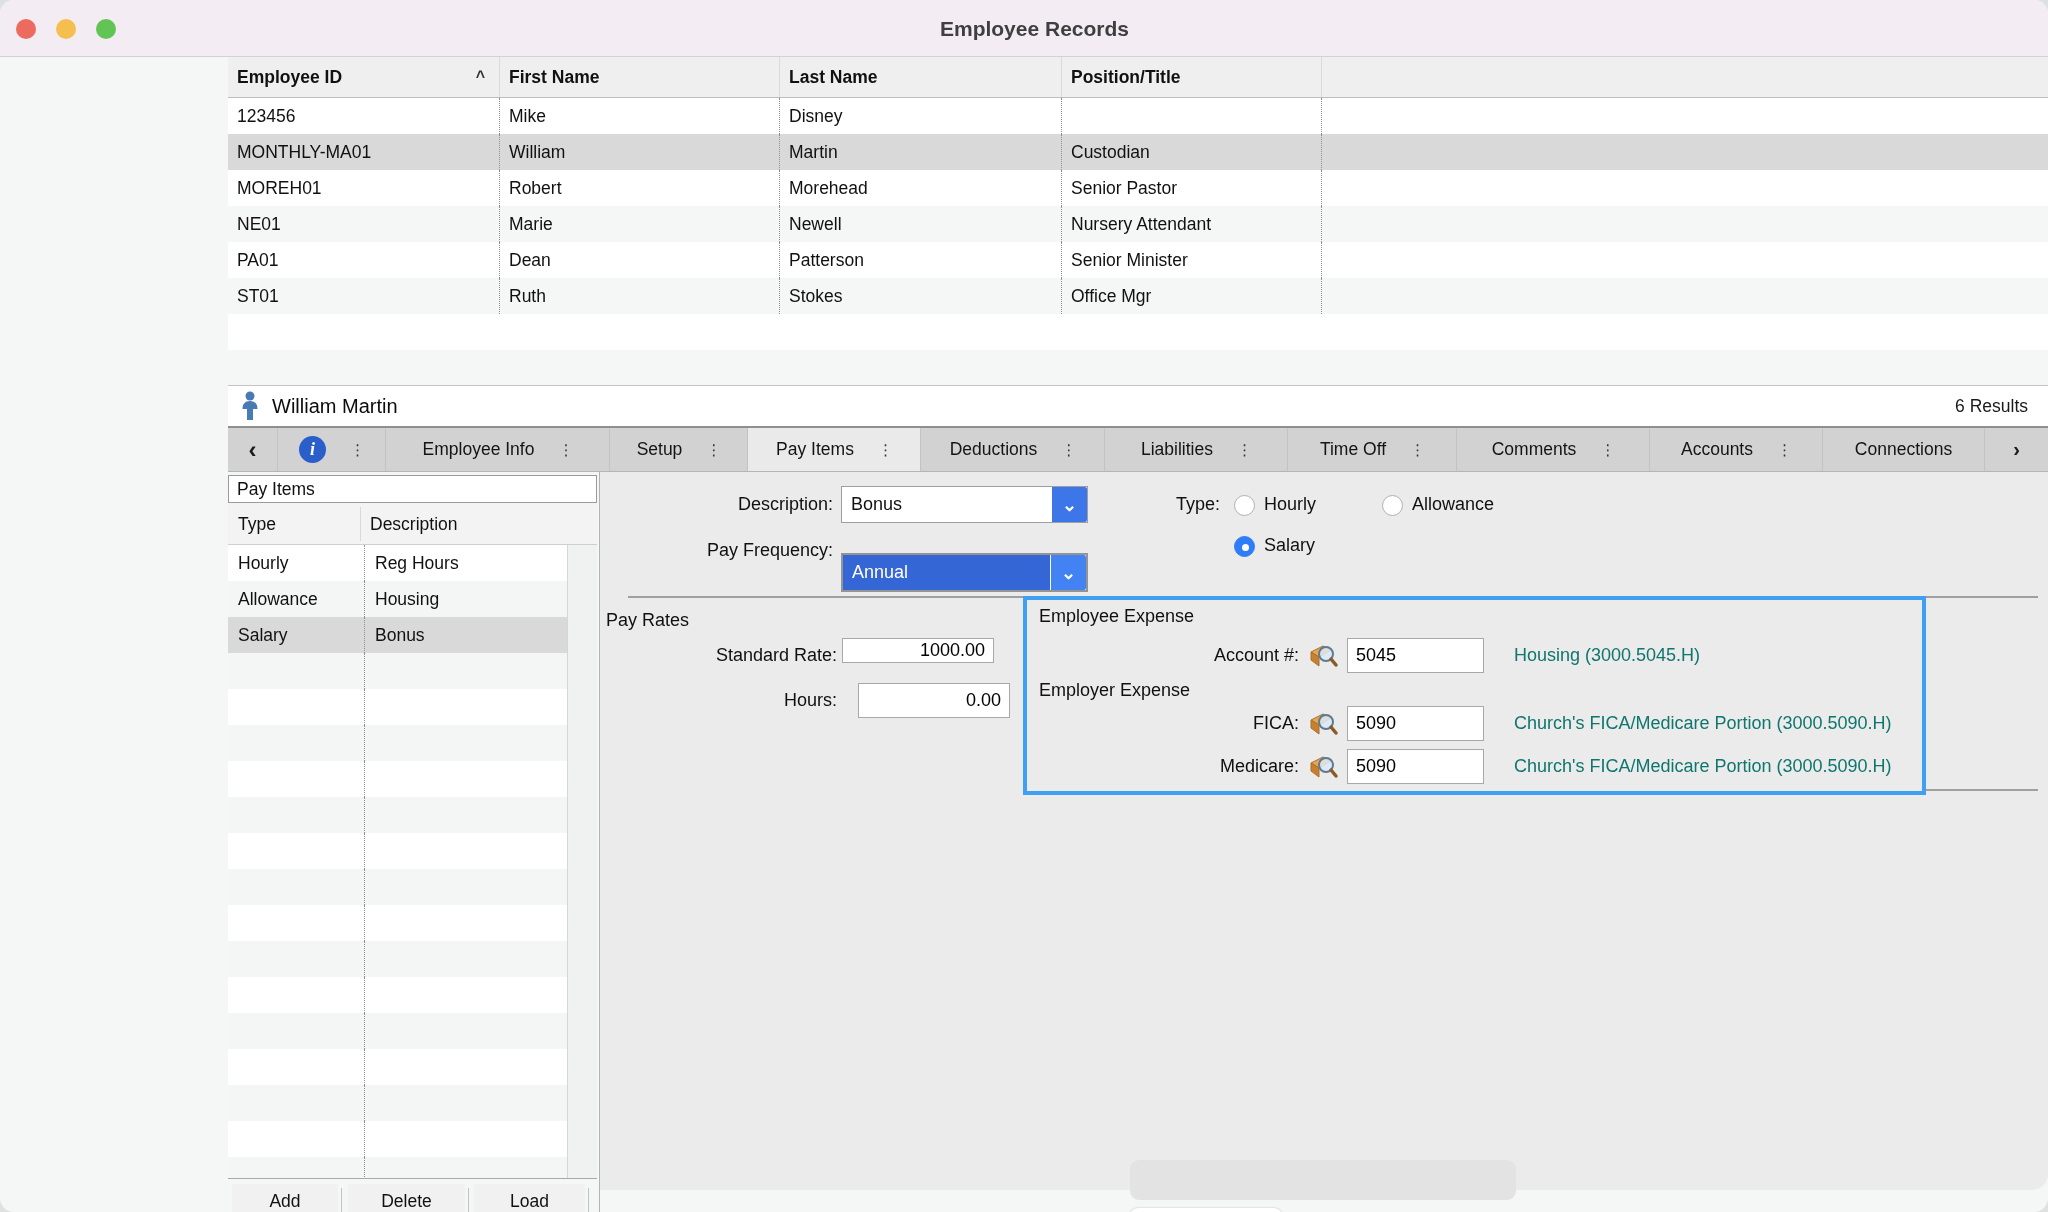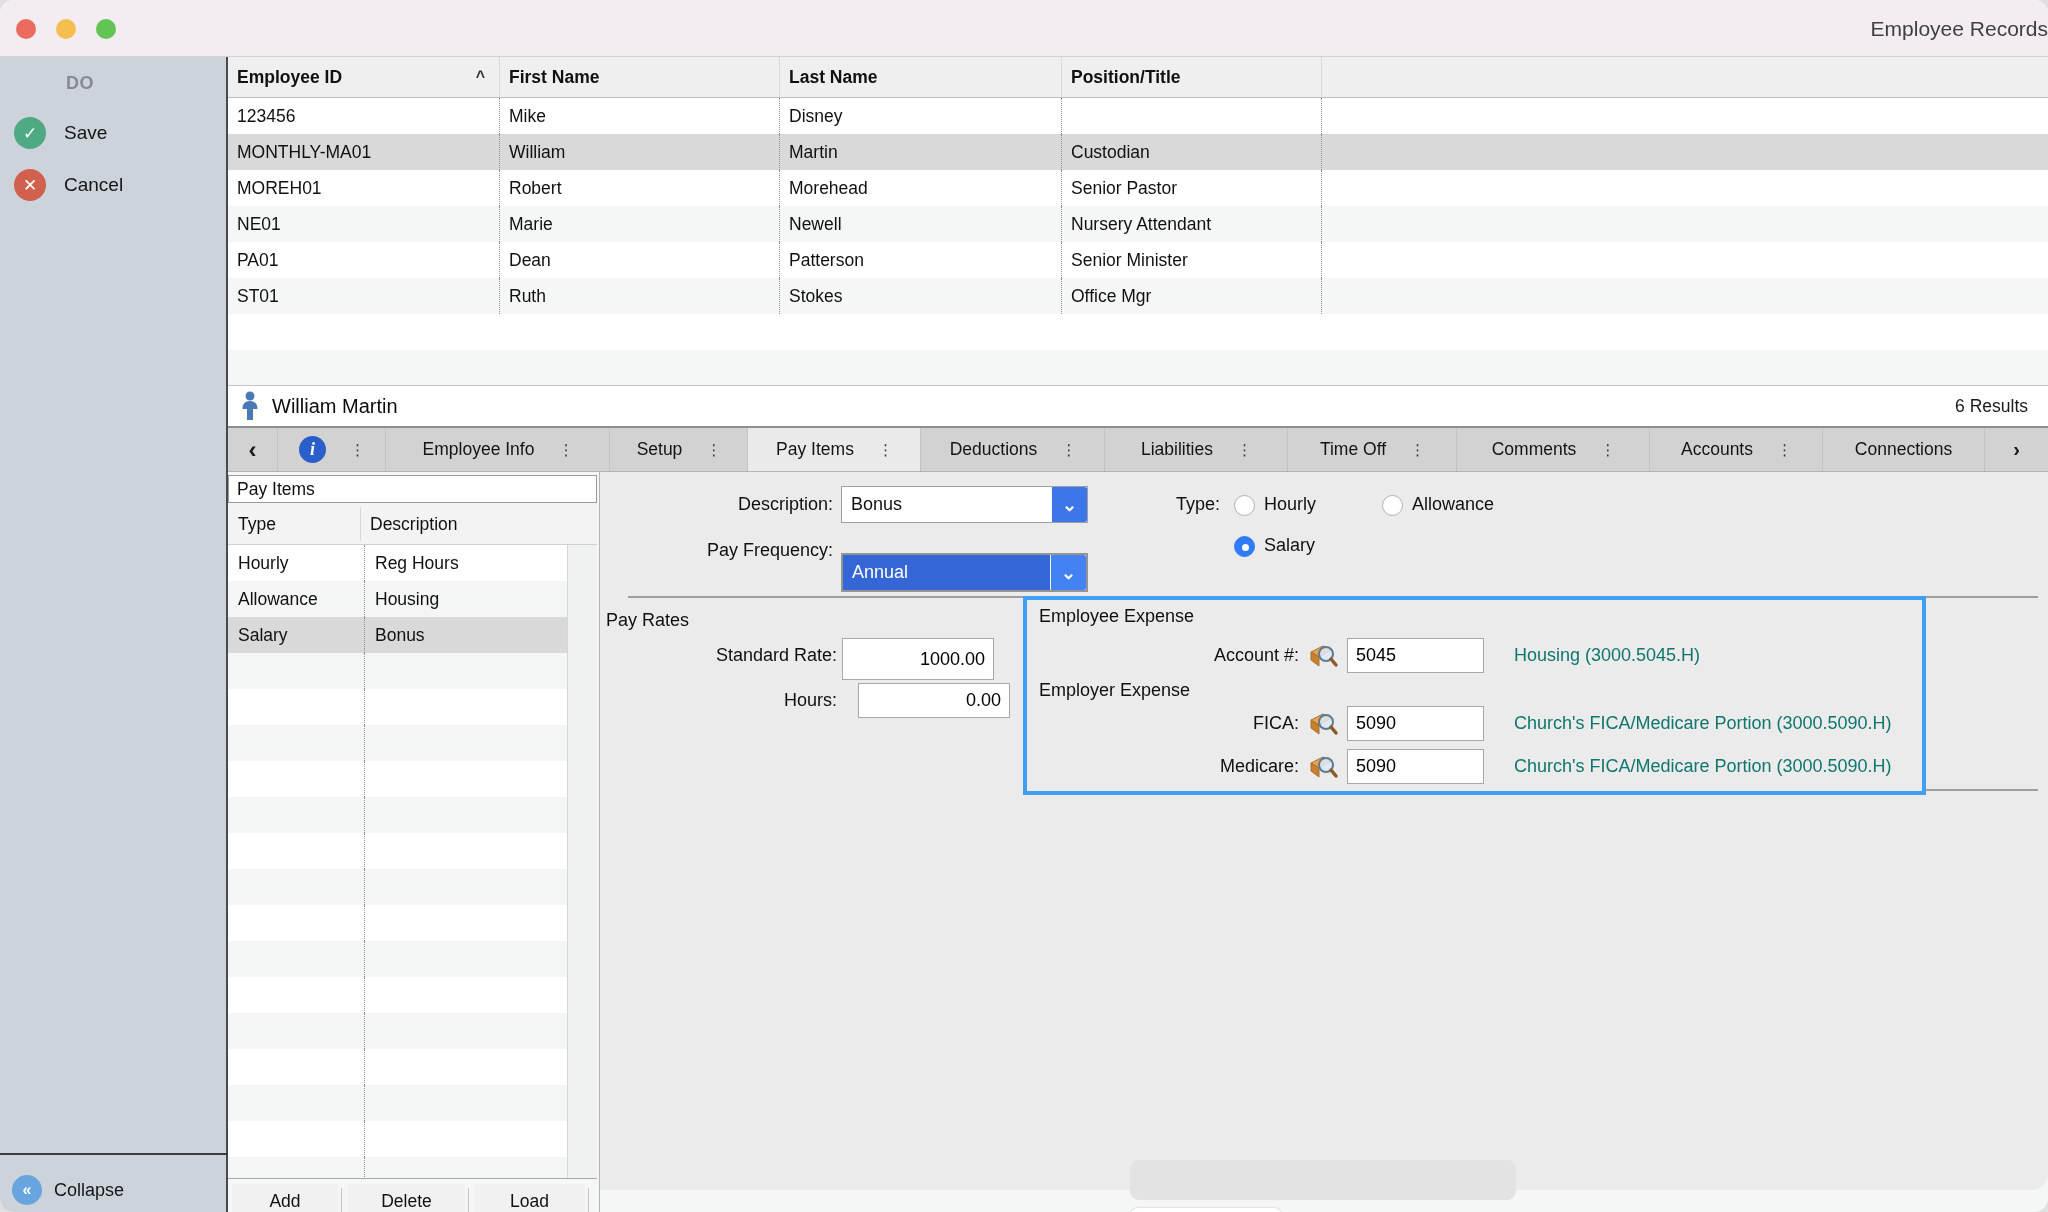--- a/index.html
+++ b/index.html
@@ -5,22 +5,22 @@
   * { margin:0; padding:0; box-sizing:border-box; }
   html,body { width:2048px; height:1212px; background:#e0e0e0; }
   body { font-family:"Liberation Sans", sans-serif; color:#111; }
   .window { position:relative; width:2048px; height:1212px; background:#f5f6f6;
             border-radius:14px; overflow:hidden; }
   .abs { position:absolute; }
 
   
   .titlebar { left:0; top:0; width:2048px; height:57px; background:#f3edf3;
               border-bottom:1px solid #d6d0d6; }
-  .title { width:100%; text-align:right; line-height:57px; font-size:21px;
-           font-weight:normal; color:#3f3f3f;padding-left:21px; }
+  .title { width:100%; text-align:center; line-height:57px; font-size:21px;
+           font-weight:bold; color:#3f3f3f;padding-left:21px; }
   .light { top:19px; width:20px; height:20px; border-radius:50%; }
   .light.red    { left:16px; background:#ed6a5e; }
   .light.yellow { left:56px; background:#f5bf4f; }
   .light.green  { left:96px; background:#61c454; }
 
   
   .sidebar { left:0; top:57px; width:228px; height:1155px; background:#cdd3db;
              border-right:2px solid #4a4a4a; }
   .do-label { left:0; top:16px; width:160px; text-align:center; font-weight:bold;
               font-size:18px; color:#868b92; letter-spacing:0.5px; }
@@ -135,42 +135,20 @@
 
 <div class="window">
 
   <div class="abs titlebar">
     <div class="abs light red"></div>
     <div class="abs light yellow"></div>
     <div class="abs light green"></div>
     <div class="title">Employee Records</div>
   </div>
 
-  <div class="abs sidebar">
-    <div class="abs do-label">DO</div>
-    <div class="abs side-item" style="top:59px;">
-      <span class="circle save">
-          <span>✓</span>
-        </span>
-      <span class="lbl">Save</span>
-    </div>
-    <div class="abs side-item" style="top:111px;">
-      <span class="circle cancel">
-          <span>✕</span>
-        </span>
-      <span class="lbl">Cancel</span>
-    </div>
-    <div class="abs side-sep"></div>
-    <div class="abs side-item" style="top:1116px;">
-      <span class="circle collapse">
-          <span>«</span>
-        </span>
-      <span class="lbl" style="margin-left:12px;font-size:18px;">Collapse</span>
-    </div>
-  </div>
 
   <div class="abs emp-table">
     <div class="emp-header">
       <div class="hcell c1">
         <span>Employee ID</span>
         <span class="sort">^</span>
       </div>
       <div class="hcell c2">
           <span>First Name</span>
         </div>
@@ -405,21 +383,21 @@
     <div class="rlabel" style="left:664px;top:14px;line-height:37px;">Hourly</div>
     <div class="radio" style="left:782px;top:23px;"></div>
     <div class="rlabel" style="left:812px;top:14px;line-height:37px;">Allowance</div>
     <div class="radio checked" style="left:634px;top:64px;"></div>
     <div class="rlabel" style="left:664px;top:55px;line-height:37px;">Salary</div>
 
     <div class="hsep" style="left:28px;top:124px;width:1410px;height:2px;"></div>
 
     <div class="group-title" style="left:6px;top:138px;">Pay Rates</div>
     <div class="flabel" style="left:0;top:166px;width:237px;line-height:35px;">Standard Rate:</div>
-    <input class="field num" style="left: 242px; top: 166px; width: 152px; height: 42px;" readonly="" value="1000.00">
+    <input class="field num" style="left: 242px; top: 166px; width: 152px; height: 25px;" readonly="" value="1000.00">
     <div class="flabel" style="left:0;top:211px;width:237px;line-height:35px;">Hours:</div>
     <input class="field num" style="left: 258px; top: 211px; width: 152px; height: 35px;" readonly="" value="0.00">
 
     <div class="blue-box">
       <div class="group-title" style="left:12px;top:6px;">Employee Expense</div>
 
       <div class="flabel" style="left:0;top:38px;width:272px;line-height:35px;">Account #:</div>
       <span class="abs" style="left:280px;top:42px;">
         <svg width="32" height="28" viewBox="0 0 32 28">
           <path d="M4 10 L16 4 L24 8 L12 15 Z" fill="#e8a54e" stroke="#a8712c" stroke-width="1"></path>

